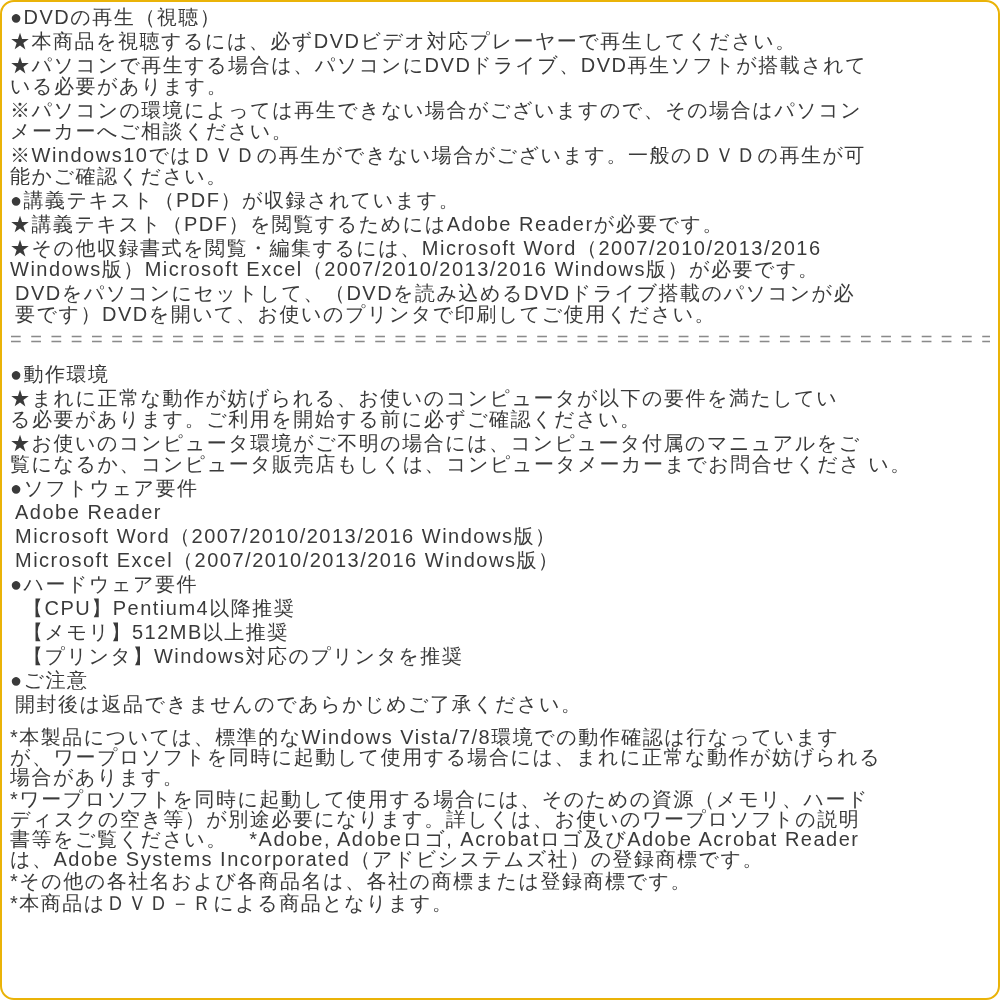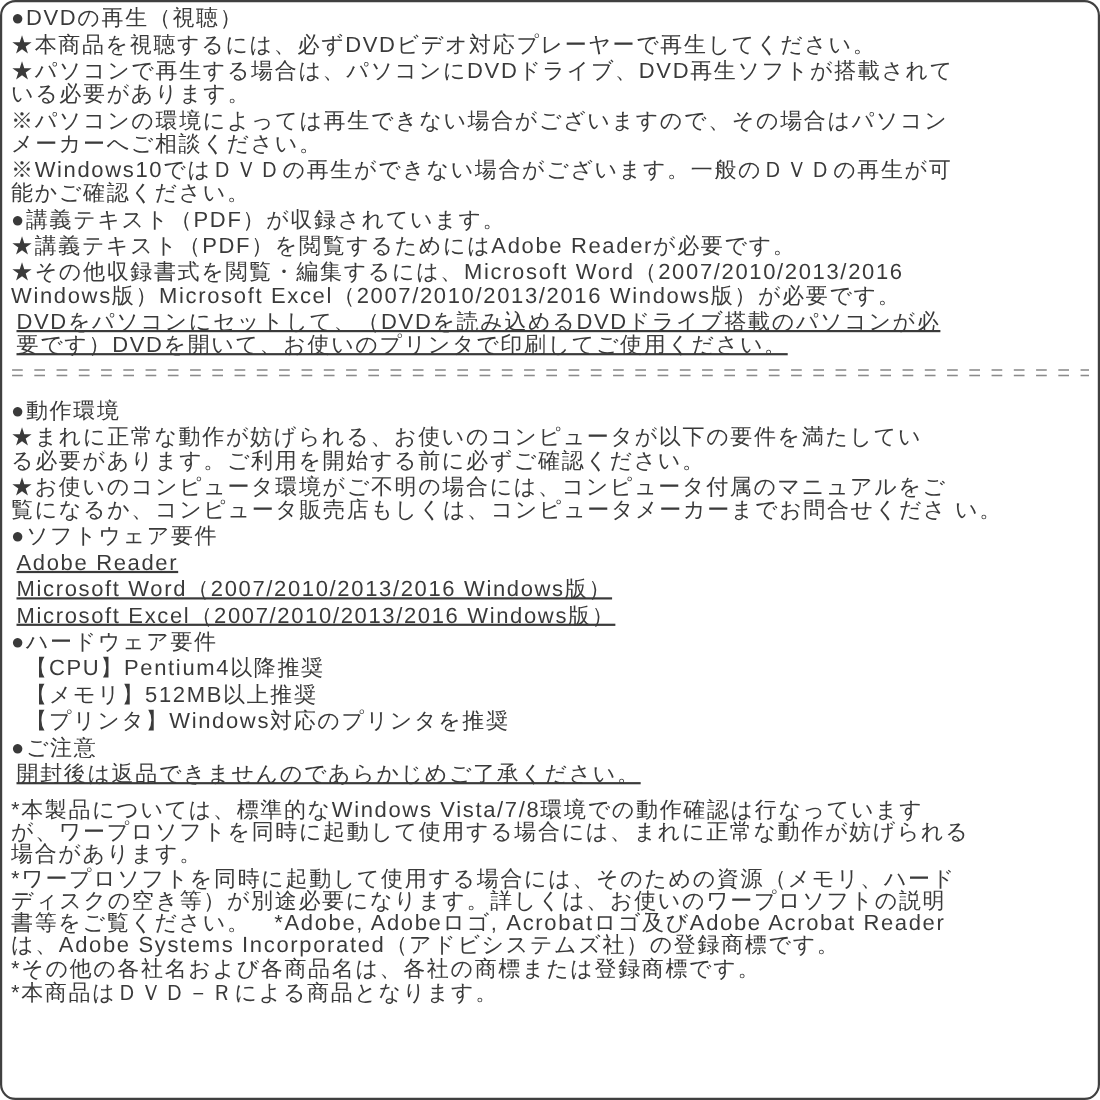--- a/index.html
+++ b/index.html
@@ -1,33 +1,33 @@
 <!DOCTYPE html>
 <html lang="ja"><head>
 <meta charset="utf-8">
 <style>
   html, body { margin: 0; padding: 0; background: #ffffff; }
   .page {
     width: 1000px;
     height: 1000px;
     box-sizing: border-box;
     background: #ffffff;
-    border: 2px solid #404040;
+    border: 2px solid #eab308;
     border-radius: 14px;
     padding: 5px 8px 0 8px;
     overflow: hidden;
     color: #3a3a3a;
     font-family: "Liberation Sans", sans-serif;
     font-size: 20px;
     line-height: 21px;
     letter-spacing: 1.5px;
   }
   .para { margin: 0 0 3px 0; }
   .ln { white-space: nowrap; overflow: hidden; }
-  .ind-s { padding-left: 5px; text-decoration: underline; }
+  .ind-s { padding-left: 5px; }
   .ind-m { padding-left: 13px; }
   .divider {
     margin: 4px 0 14px 0;
     color: #8a8a8a;
     white-space: nowrap;
     overflow: hidden;
   }
   .legal { margin-top: 12px; line-height: 20px; }
   .legal .para { margin: 0 0 2px 0; }
 </style>

